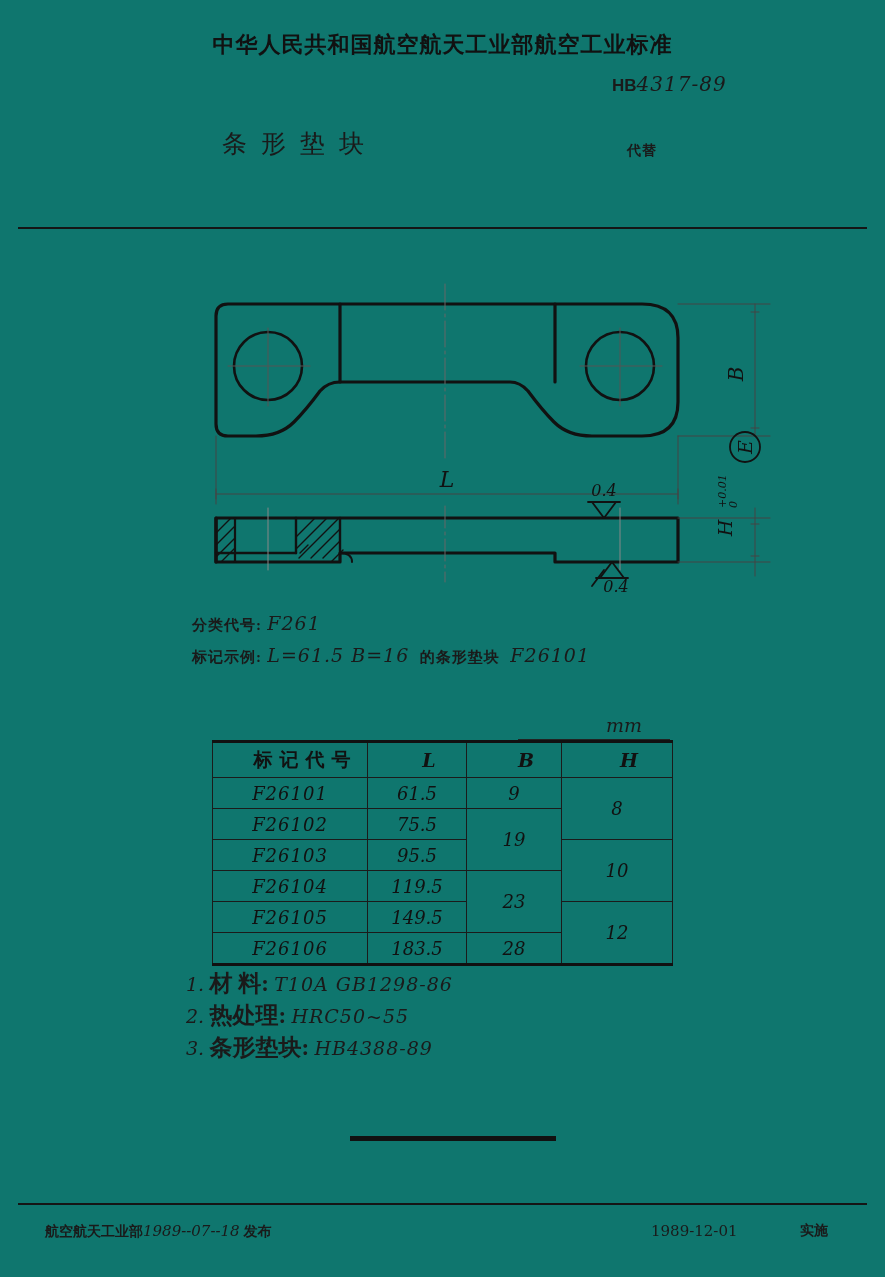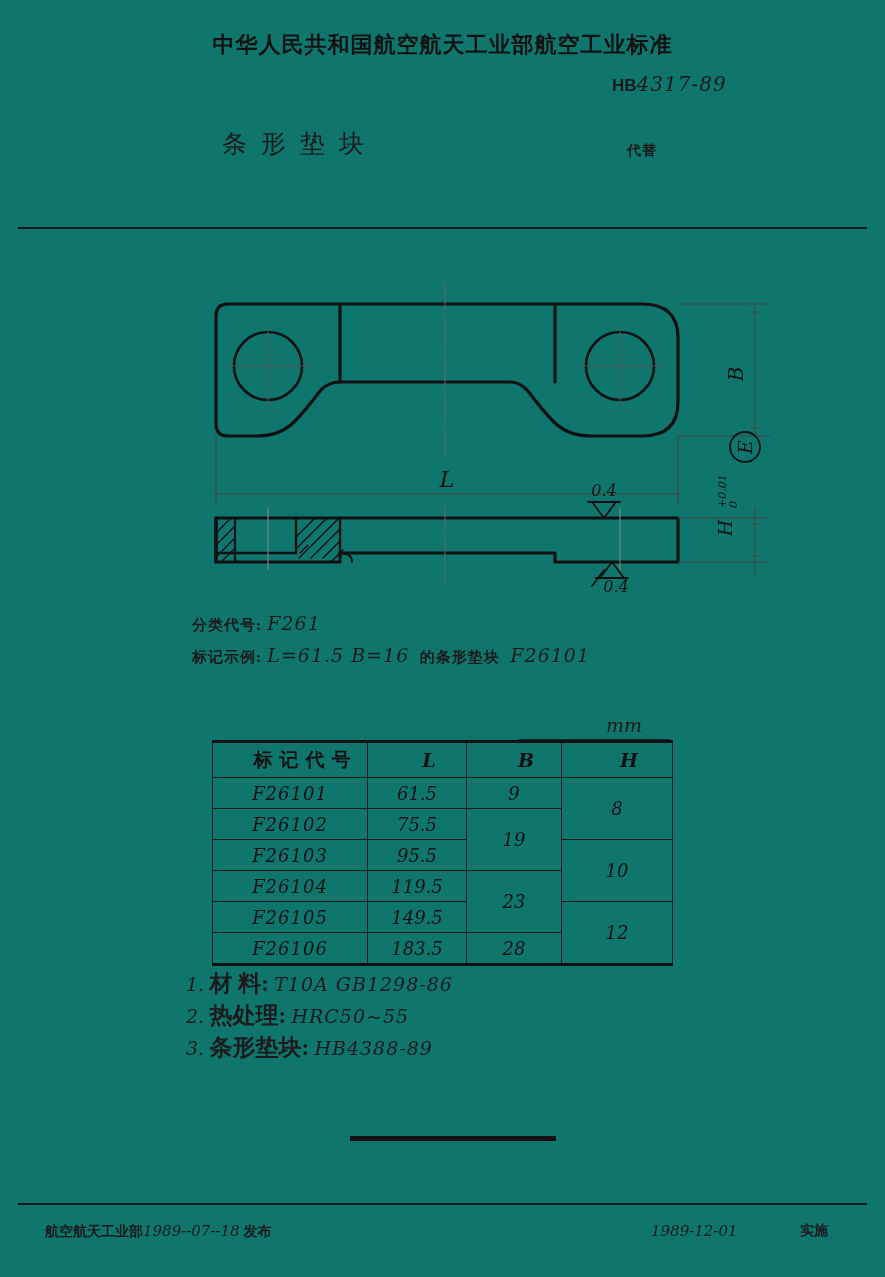--- a/index.html
+++ b/index.html
@@ -96,21 +96,20 @@
   }
   .footer-left .dt {
     font-family: "DejaVu Serif", serif;
     font-style: italic;
     font-size: 15px;
   }
   .footer-right-date {
     position: absolute;
     left: 651px; top: 1222px;
     font-family: "DejaVu Serif", serif;
-    font-style: italic;
     font-size: 15px;
     white-space: nowrap;
   }
   .footer-right-word {
     position: absolute;
     left: 800px; top: 1222px;
     font-family: "Liberation Sans", sans-serif;
     font-weight: bold;
     font-size: 14px;
     white-space: nowrap;

